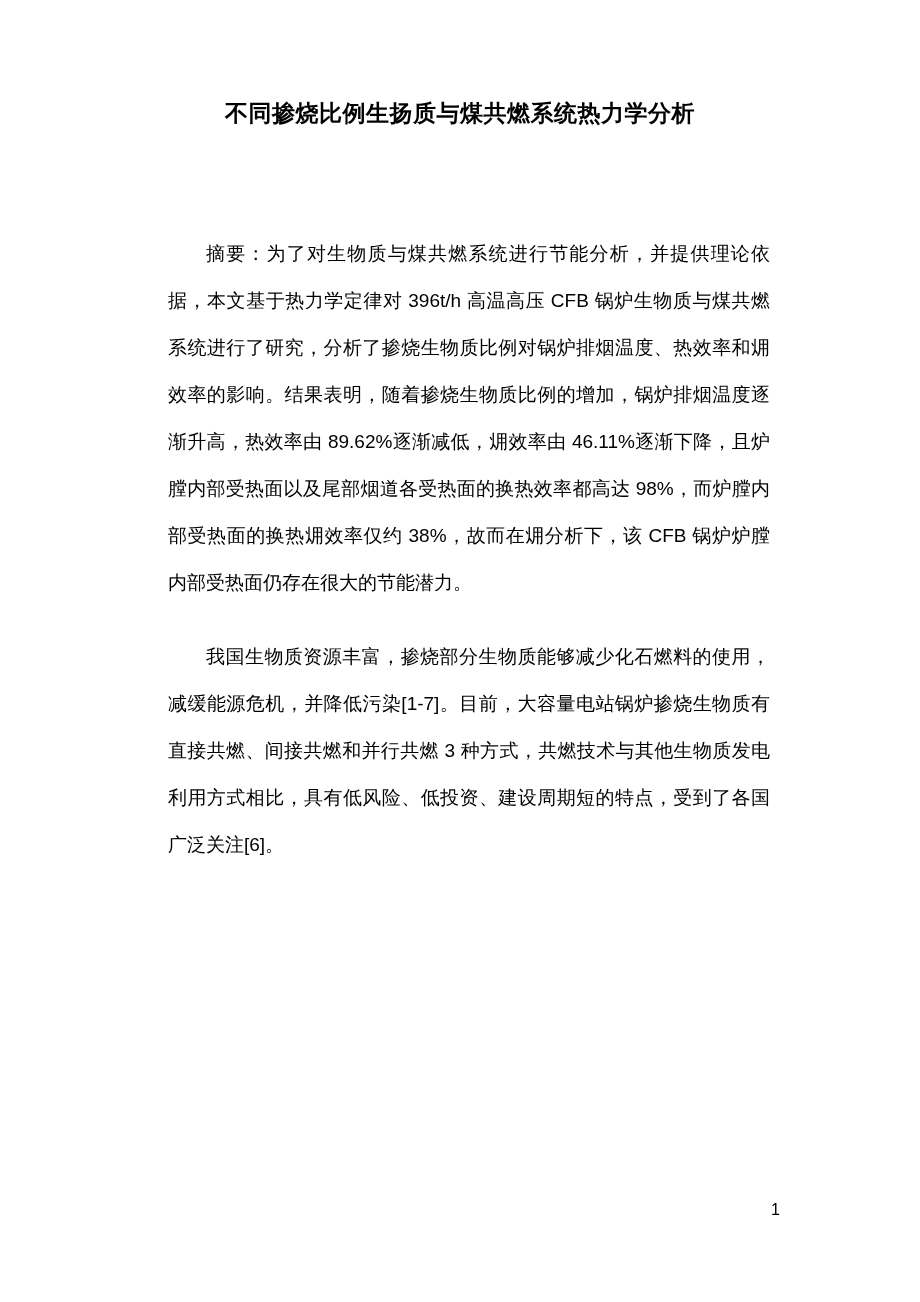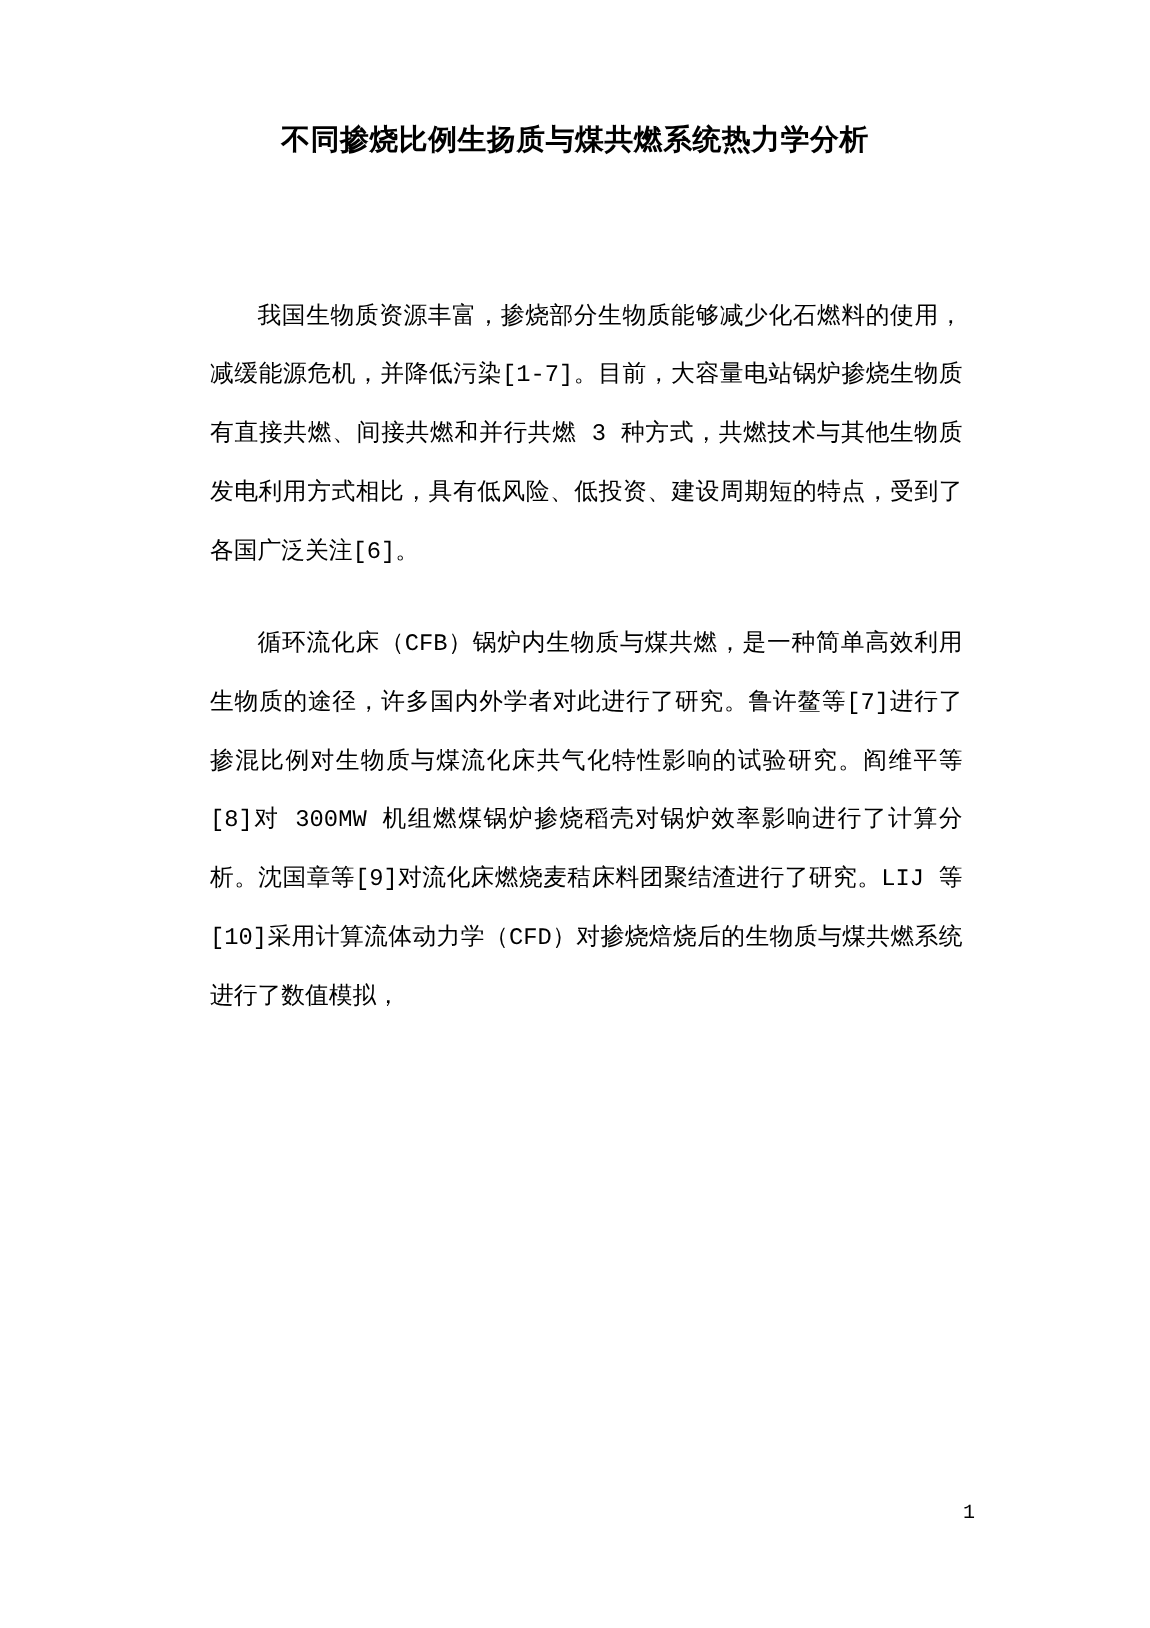--- a/index.html
+++ b/index.html
@@ -7,21 +7,21 @@
     padding: 0;
     background: #ffffff;
   }
   .page {
     position: relative;
     width: 920px;
     height: 1302px;
     margin: 0 auto;
     background: #ffffff;
     color: #000000;
-    font-family: Liberation Mono, monospace;
+    font-family: Liberation Sans, sans-serif;
     overflow: hidden;
   }
   .doc-title {
     margin: 0;
     padding: 98px 100px 0 100px;
     text-align: center;
     font-size: 23px;
     line-height: 30px;
     font-weight: bold;
     letter-spacing: 0.5px;
@@ -46,19 +46,19 @@
   }
 </style>
 </head>
 <body>
 
 <div class="page">
 
   <h1 class="doc-title">不同掺烧比例生扬质与煤共燃系统热力学分析</h1>
 
   <div class="doc-body">
+    <p class="para">摘要：为了对生物质与煤共燃系统进行节能分析，并提供理论依据，本文基于热力学定律对 396t/h 高温高压 CFB 锅炉生物质与煤共燃系统进行了研究，分析了掺烧生物质比例对锅炉排烟温度、热效率和㶲效率的影响。结果表明，随着掺烧生物质比例的增加，锅炉排烟温度逐渐升高，热效率由 89.62%逐渐减低，㶲效率由 46.11%逐渐下降，且炉膛内部受热面以及尾部烟道各受热面的换热效率都高达 98%，而炉膛内部受热面的换热㶲效率仅约 38%，故而在㶲分析下，该 CFB 锅炉炉膛内部受热面仍存在很大的节能潜力。</p>
     <p class="para">我国生物质资源丰富，掺烧部分生物质能够减少化石燃料的使用，减缓能源危机，并降低污染[1-7]。目前，大容量电站锅炉掺烧生物质有直接共燃、间接共燃和并行共燃 3 种方式，共燃技术与其他生物质发电利用方式相比，具有低风险、低投资、建设周期短的特点，受到了各国广泛关注[6]。</p>
-    <p class="para">循环流化床（CFB）锅炉内生物质与煤共燃，是一种简单高效利用生物质的途径，许多国内外学者对此进行了研究。鲁许鳌等[7]进行了掺混比例对生物质与煤流化床共气化特性影响的试验研究。阎维平等[8]对 300MW 机组燃煤锅炉掺烧稻壳对锅炉效率影响进行了计算分析。沈国章等[9]对流化床燃烧麦秸床料团聚结渣进行了研究。LIJ 等[10]采用计算流体动力学（CFD）对掺烧焙烧后的生物质与煤共燃系统进行了数值模拟，</p>
   </div>
 
   <div class="page-number">1</div>
 
 </div>
 
 </body></html>

